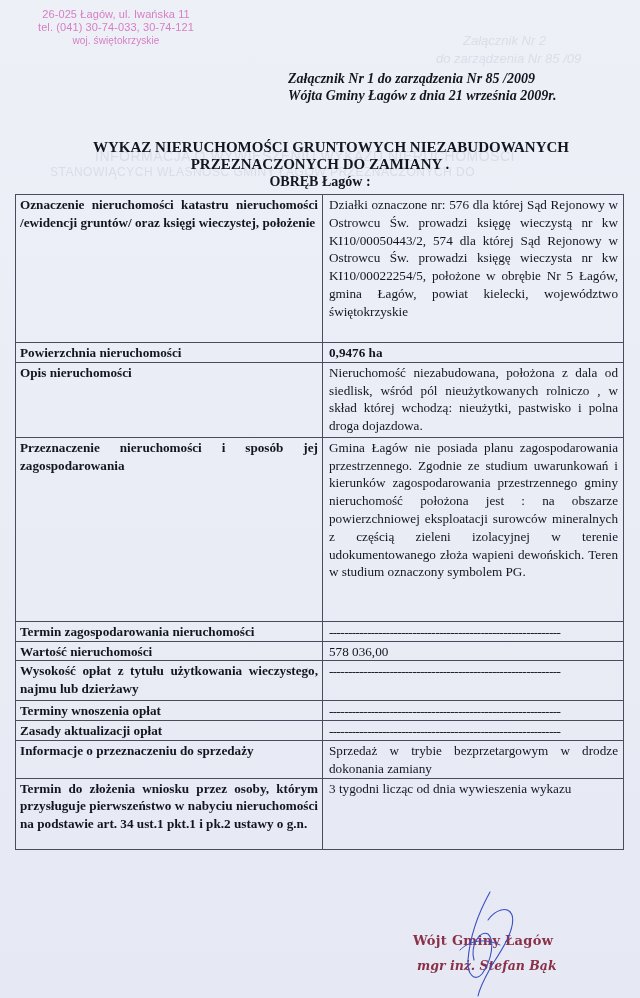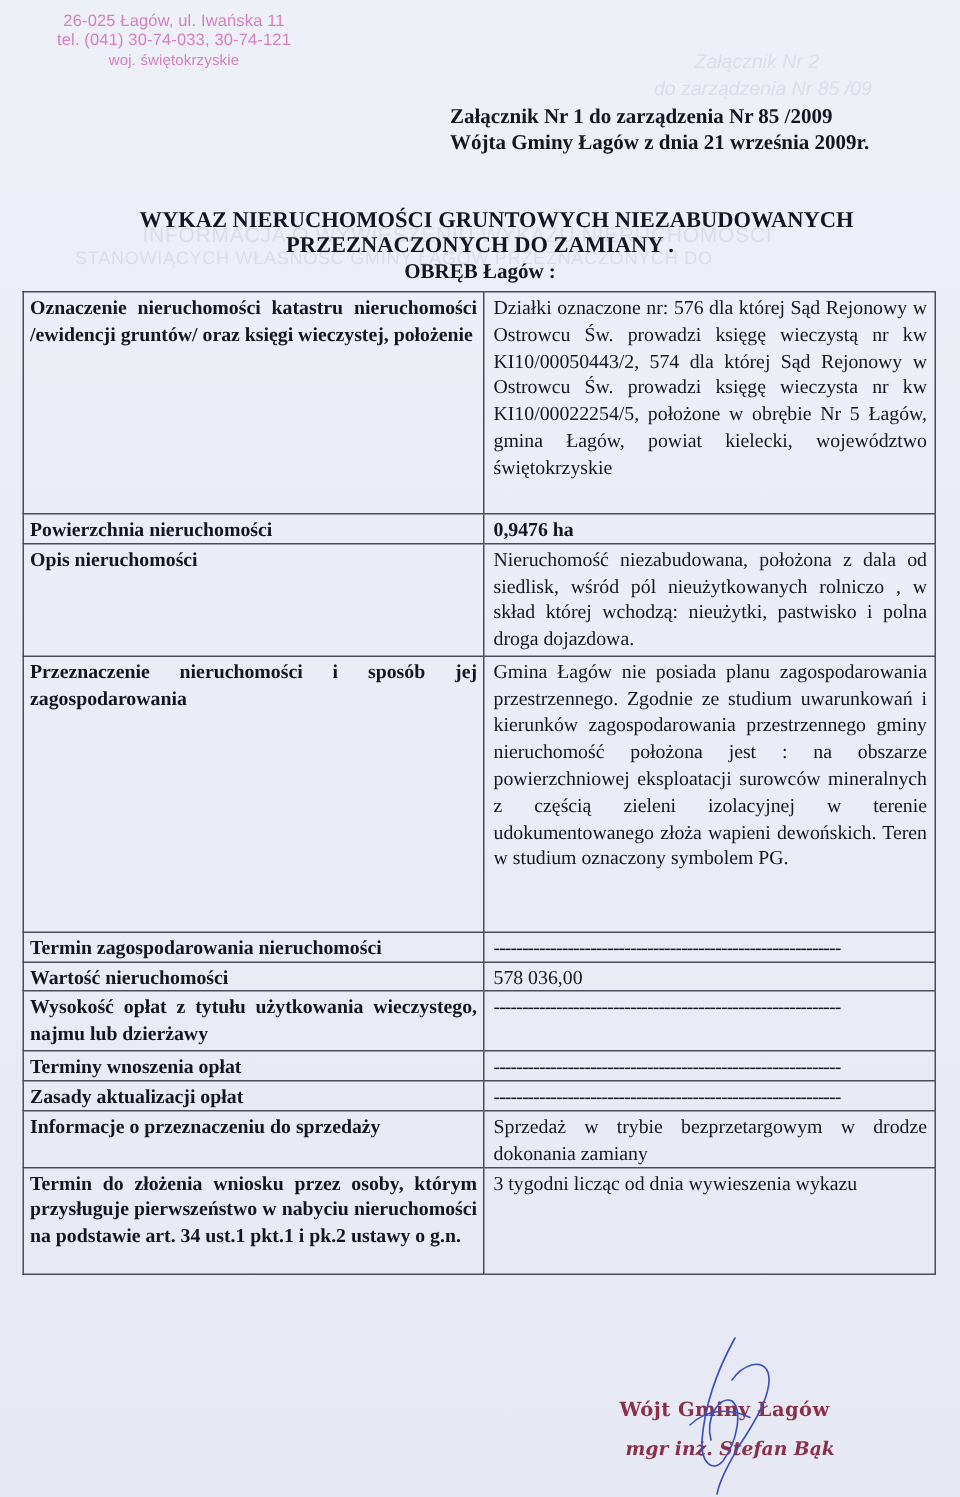--- a/index.html
+++ b/index.html
@@ -56,24 +56,25 @@
     .stamp .stamp-line {
       font-size: 11px;
       line-height: 13px;
       letter-spacing: 0.1px;
     }
     .stamp .stamp-line.small { font-size: 10px; }
 
     
     .attachment {
       position: absolute;
-      left: 300px;
+      left: 288px;
       top: 70px;
       font-size: 14px;
       font-weight: bold;
+      font-style: italic;
       line-height: 17px;
       color: #151520;
     }
 
     
     .title-block {
       position: absolute;
       left: 0;
       top: 139px;
       width: 640px;

